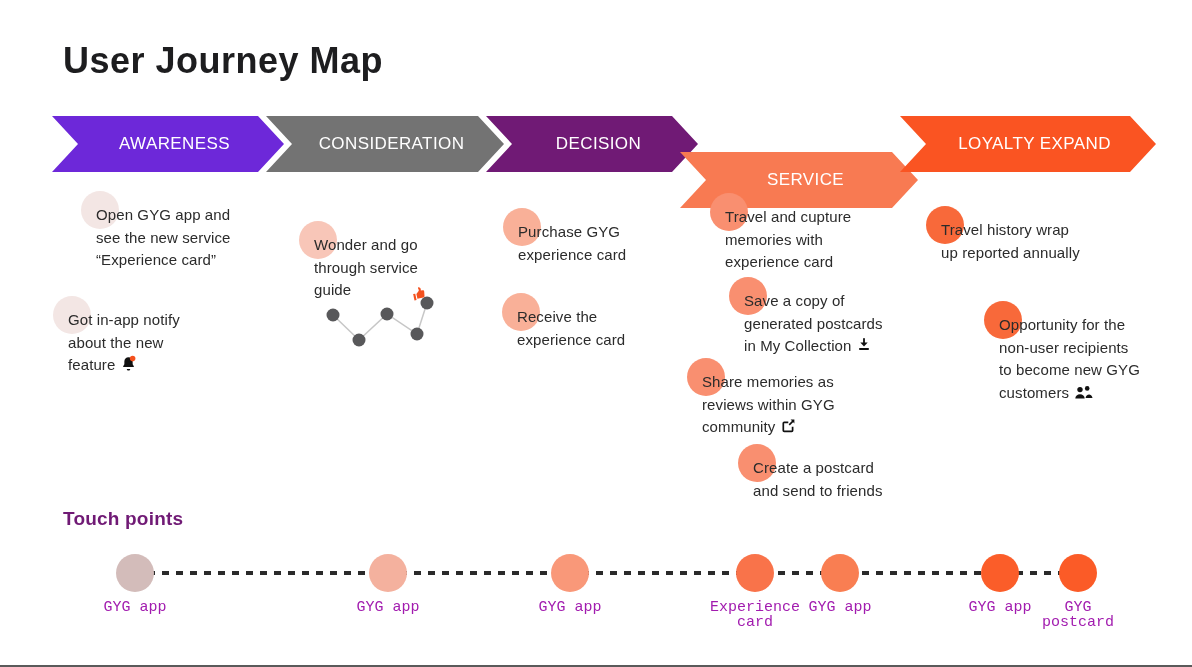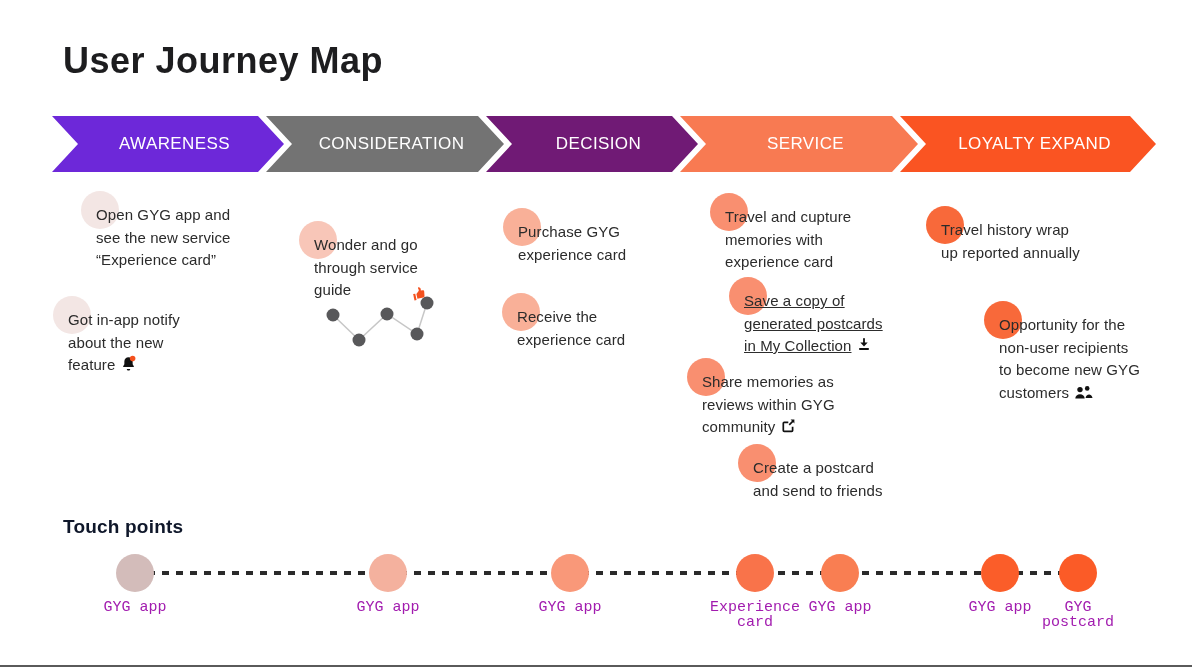--- a/index.html
+++ b/index.html
@@ -38,21 +38,21 @@
   .itxt .t{white-space:pre-line;}
   .inline-icon{display:inline-block;vertical-align:-2px;margin-left:5px;}
 
   
   .zigzag{position:absolute;left:320px;top:290px;}
   .thumb{position:absolute;left:411px;top:286px;}
 
   
   .tp-heading{
     position:absolute;left:63px;top:508px;
-    font-size:19px;font-weight:800;color:#0f172a;letter-spacing:.2px;margin-top:8px;
+    font-size:19px;font-weight:800;color:#701a75;letter-spacing:.2px;
   }
   .tp-line{
     position:absolute;left:134px;top:571px;width:946px;height:4px;
     background:repeating-linear-gradient(90deg,#2a2a2a 0 7px,transparent 7px 14px);
   }
   .tp-dot{
     position:absolute;top:554px;width:38px;height:38px;border-radius:50%;
   }
   .tp-label{
     position:absolute;top:600px;width:110px;text-align:center;
@@ -71,21 +71,21 @@
 
   <div class="stage" style="left: 52px; width: 232px; background: #6d28d9;">
       <span>AWARENESS</span>
     </div>
   <div class="stage" style="left: 266px; width: 238px; background: #737373;">
       <span>CONSIDERATION</span>
     </div>
   <div class="stage" style="left: 486px; width: 212px; background: #701a75;">
       <span>DECISION</span>
     </div>
-  <div class="stage" style="left: 680px; width: 238px; background: rgb(248, 122, 82);">
+  <div class="stage" style="left: 680px; width: 238px; background: rgb(248, 122, 82); margin-top: 36px;">
       <span>SERVICE</span>
     </div>
   <div class="stage" style="left: 900px; width: 256px; background: rgb(250, 84, 34); align-items: center;">
       <span>LOYALTY EXPAND</span>
     </div>
 
   <div class="item" style="left:81px;top:191px;width:168px;">
     <span class="dot" style="background: rgb(243, 230, 228);"></span>
     <div class="itxt"><span class="t">Open GYG app and
 see the new service
@@ -137,21 +137,21 @@
 experience card</span></div>
   </div>
 
   <div class="item" style="left:710px;top:193px;width:155px;">
     <span class="dot" style="background: rgb(249, 143, 112);"></span>
     <div class="itxt"><span class="t">Travel and cupture
 memories with
 experience card</span></div>
   </div>
 
-  <div class="item" style="left:729px;top:277px;width:175px;text-decoration:underline;">
+  <div class="item" style="left:729px;top:277px;width:175px;">
     <span class="dot" style="background: rgb(249, 143, 112);"></span>
     <div class="itxt"><span class="t">Save a copy of
 generated postcards
 in My Collection</span><svg class="inline-icon" width="16" height="16" viewBox="0 0 16 16">
           <g fill="#111">
             <rect x="7.1" y="1.2" width="1.8" height="4.8"></rect>
             <polygon points="4.3,5.4 11.7,5.4 8,9.4"></polygon>
             <rect x="3.1" y="10.9" width="9.8" height="2" rx="0.6"></rect>
           </g>
         </svg></div>

